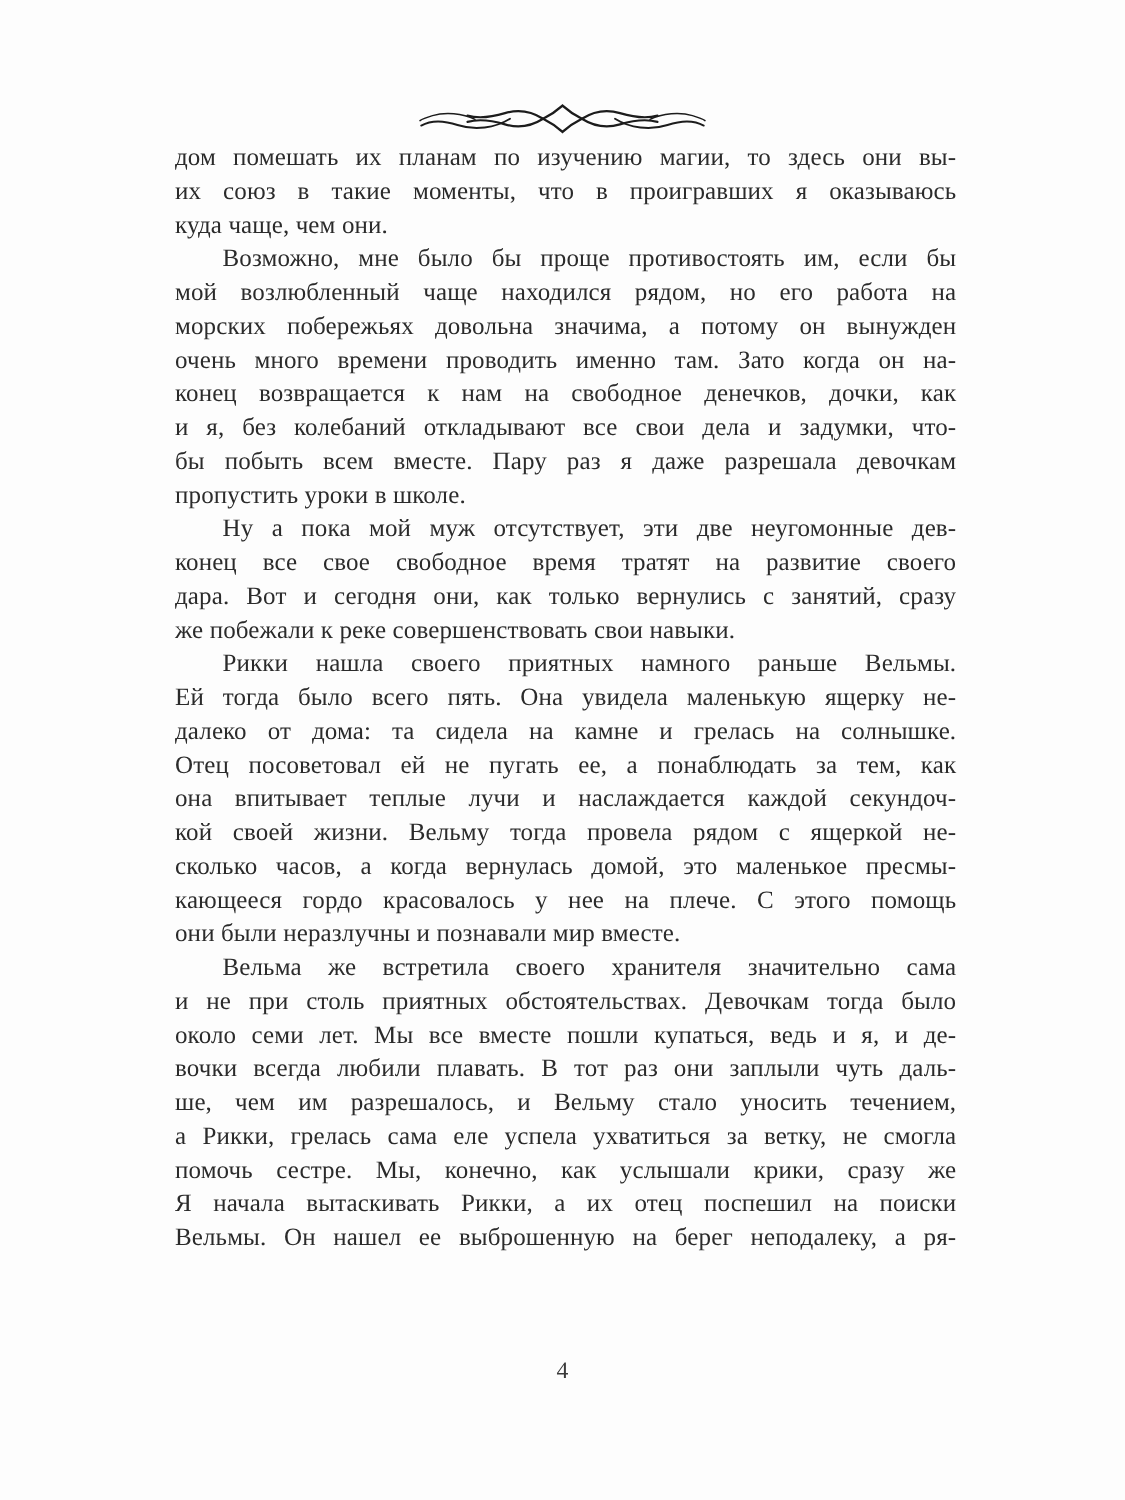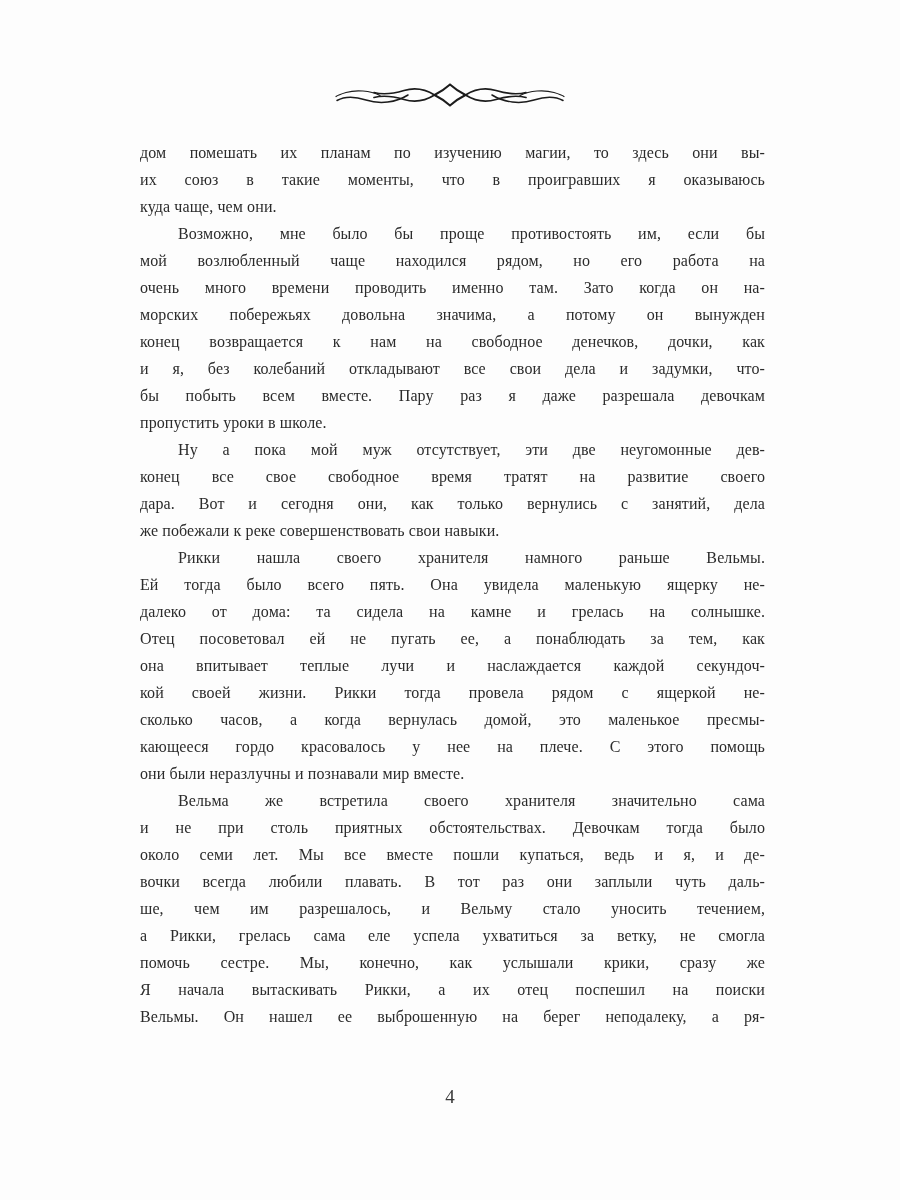--- a/index.html
+++ b/index.html
@@ -22,24 +22,24 @@
     left: 0;
     right: 0;
     text-align: center;
   }
   .ornament-wrap svg {
     display: inline-block;
     vertical-align: top;
   }
   .text-block {
     position: absolute;
-    top: 139px;
+    top: 113px;
     left: 140px;
     width: 625px;
-    font-size: 16px;
+    font-size: 20px;
     line-height: 27px;
     letter-spacing: 0.1px;
   }
   .para { margin: 0; padding: 0; }
   .line {
     text-align: justify;
     text-align-last: justify;
   }
   .line.lastline {
     text-align-last: left;
@@ -87,40 +87,40 @@
 
   <div class="text-block">
       <div class="para">
         <div class="line">дом помешать их планам по изучению магии, то здесь они вы-</div>
         <div class="line">их союз в такие моменты, что в проигравших я оказываюсь</div>
         <div class="line lastline">куда чаще, чем они.</div>
       </div>
       <div class="para">
         <div class="line indent">Возможно, мне было бы проще противостоять им, если бы</div>
         <div class="line">мой возлюбленный чаще находился рядом, но его работа на</div>
+        <div class="line">морских побережьях довольна значима, а потому он вынужден</div>
         <div class="line">очень много времени проводить именно там. Зато когда он на-</div>
-        <div class="line">морских побережьях довольна значима, а потому он вынужден</div>
         <div class="line">конец возвращается к нам на свободное денечков, дочки, как</div>
         <div class="line">и я, без колебаний откладывают все свои дела и задумки, что-</div>
         <div class="line">бы побыть всем вместе. Пару раз я даже разрешала девочкам</div>
         <div class="line lastline">пропустить уроки в школе.</div>
       </div>
       <div class="para">
         <div class="line indent">Ну а пока мой муж отсутствует, эти две неугомонные дев-</div>
         <div class="line">конец все свое свободное время тратят на развитие своего</div>
-        <div class="line">дара. Вот и сегодня они, как только вернулись с занятий, дела</div>
+        <div class="line">дара. Вот и сегодня они, как только вернулись с занятий, сразу</div>
         <div class="line lastline">же побежали к реке совершенствовать свои навыки.</div>
       </div>
       <div class="para">
-        <div class="line indent">Рикки нашла своего хранителя намного раньше Вельмы.</div>
+        <div class="line indent">Рикки нашла своего приятных намного раньше Вельмы.</div>
         <div class="line">Ей тогда было всего пять. Она увидела маленькую ящерку не-</div>
         <div class="line">далеко от дома: та сидела на камне и грелась на солнышке.</div>
         <div class="line">Отец посоветовал ей не пугать ее, а понаблюдать за тем, как</div>
         <div class="line">она впитывает теплые лучи и наслаждается каждой секундоч-</div>
-        <div class="line">кой своей жизни. Рикки тогда провела рядом с ящеркой не-</div>
+        <div class="line">кой своей жизни. Вельму тогда провела рядом с ящеркой не-</div>
         <div class="line">сколько часов, а когда вернулась домой, это маленькое пресмы-</div>
         <div class="line">кающееся гордо красовалось у нее на плече. С этого помощь</div>
         <div class="line lastline">они были неразлучны и познавали мир вместе.</div>
       </div>
       <div class="para">
         <div class="line indent">Вельма же встретила своего хранителя значительно сама</div>
         <div class="line">и не при столь приятных обстоятельствах. Девочкам тогда было</div>
         <div class="line">около семи лет. Мы все вместе пошли купаться, ведь и я, и де-</div>
         <div class="line">вочки всегда любили плавать. В тот раз они заплыли чуть даль-</div>
         <div class="line">ше, чем им разрешалось, и Вельму стало уносить течением,</div>

